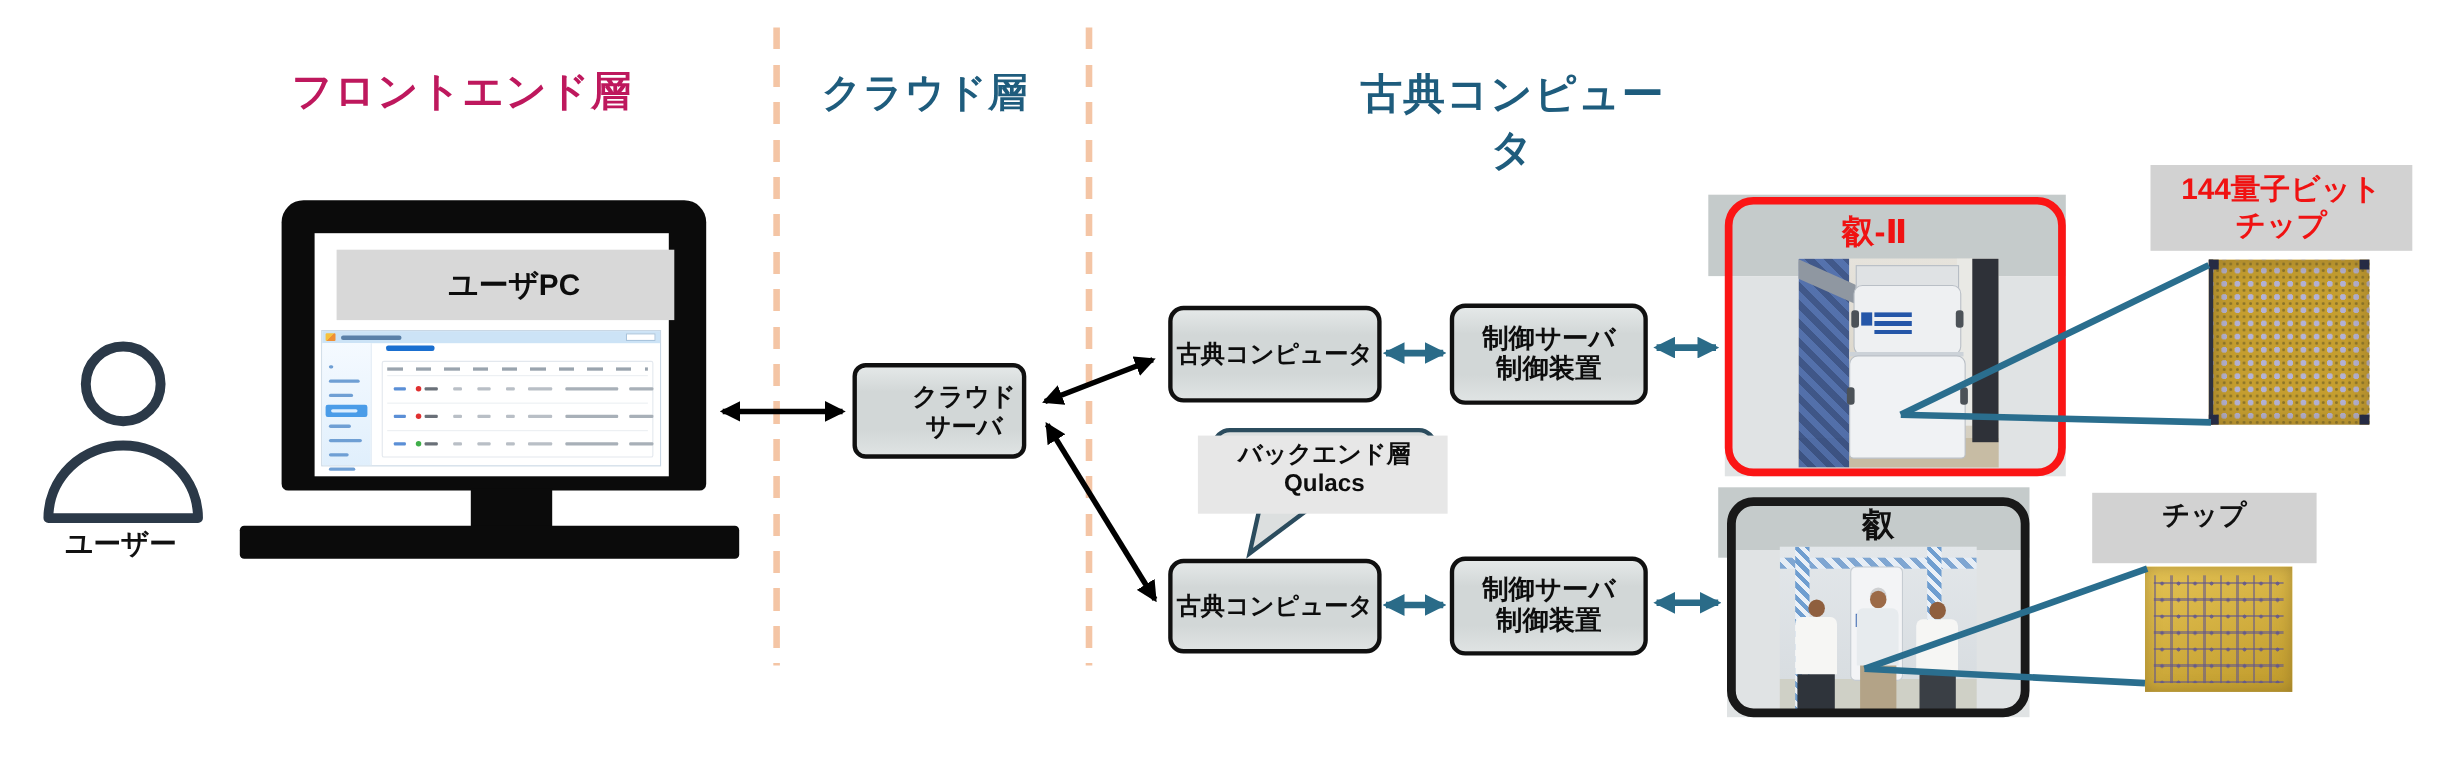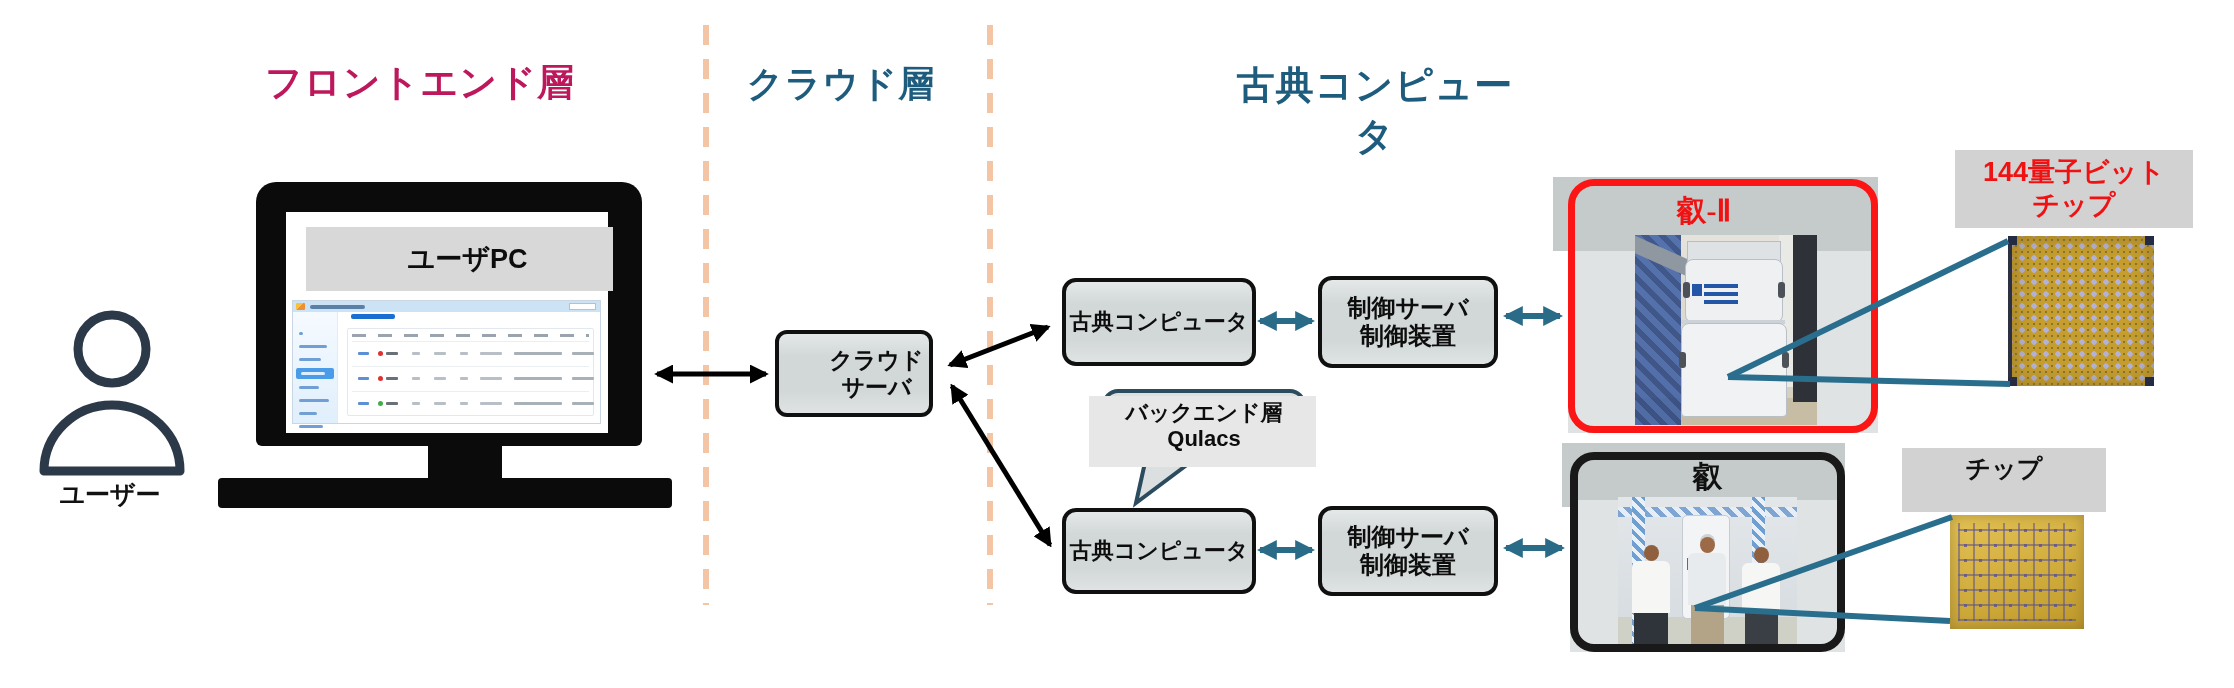--- a/index.html
+++ b/index.html
@@ -61,21 +61,21 @@
   .ctl-bot{left:1318px;top:506px;width:180px;height:90px;font-size:24px;}
   .qulacs{left:1102px;top:389px;width:204px;height:74px;font-size:22px;
           background:#dcdfdf;border:4px solid #2b4c5e;border-radius:16px;z-index:2;}
   
   .banner{position:absolute;background:#c5cbcb;}
   .qpu-body{position:absolute;background:#e0e3e4;}
   .frame{position:absolute;box-sizing:border-box;background:rgba(0,0,0,0);z-index:3;}
   .f-ei2{left:1568px;top:179px;width:310px;height:254px;border:7px solid #fb1515;border-radius:26px;}
   .f-ei{left:1570px;top:452px;width:275px;height:200px;border:8px solid #191919;border-radius:24px;}
   .qpu-label{position:absolute;font-weight:bold;text-align:center;z-index:4;}
-  .l-ei2{left:1568px;top:191px;width:272px;font-size:30px;color:#f01212;font-family:Liberation Serif, serif;}
+  .l-ei2{left:1568px;top:191px;width:272px;font-size:30px;color:#f01212;}
   .l-ei{left:1570px;top:457px;width:275px;font-size:30px;color:#101010;}
   
   .photo{position:absolute;overflow:hidden;z-index:2;}
   .p-ei2{left:1635px;top:235px;width:182px;height:190px;background:linear-gradient(180deg,#e6e3dc,#d5cfc0 86%,#c7bca4 86%);}
   .truss{position:absolute;left:0;top:0;width:46px;height:100%;
          background:repeating-linear-gradient(45deg,#3b5ea5 0 6px,#24407c 6px 12px);opacity:.85;}
   .beam{position:absolute;left:-8px;top:18px;width:90px;height:16px;background:#8f97a1;transform:rotate(24deg);}
   .darkcol{position:absolute;right:0;top:0;width:24px;height:88%;background:#2e3138;}
   .lightcol{position:absolute;right:24px;top:0;width:14px;height:80%;background:#e9e9e5;}
   .cryo-top{position:absolute;left:52px;top:6px;width:92px;height:22px;background:#dfe2e4;border:1px solid #b7bdc4;}

